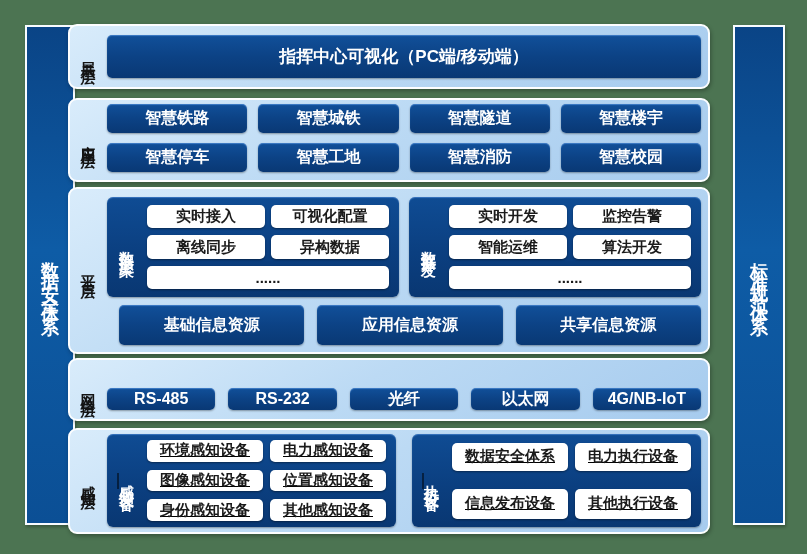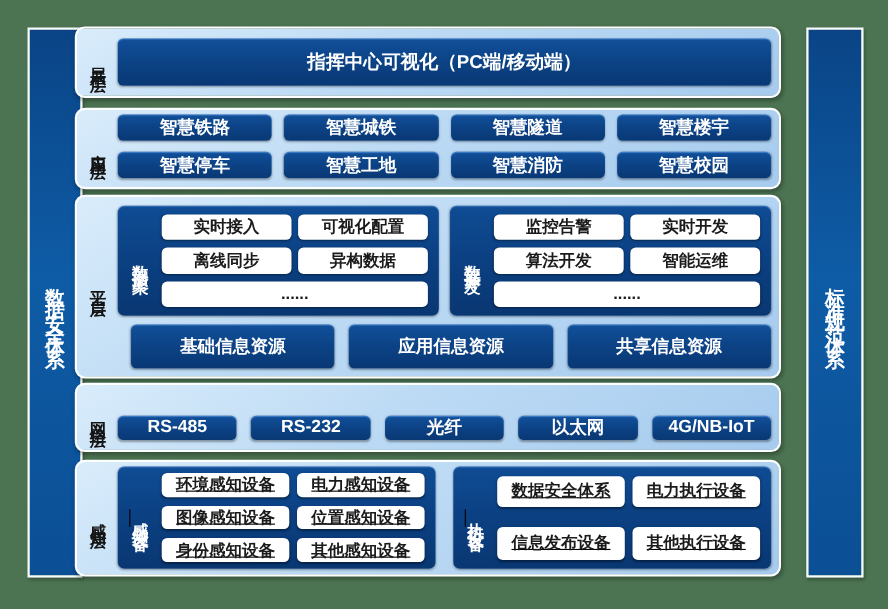--- a/index.html
+++ b/index.html
@@ -75,21 +75,21 @@
     color:#ffffff; font-size:15px; font-weight:bold;
     letter-spacing:4px; line-height:1;
   }
 
   
   .layer-display { height:65px; }
   .display-content { flex:1; padding:9px 7px 9px 0; display:flex; }
   .display-btn { flex:1; font-size:17px; }
 
   
-  .layer-application { height:74px; margin-top:9px; }
+  .layer-application { height:84px; margin-top:9px; }
   .app-grid {
     flex:1; padding:4px 7px 8px 0;
     display:grid; grid-template-columns:repeat(4,1fr);
     grid-auto-rows:1fr; column-gap:11px; row-gap:10px;
   }
   .app-grid .btn-dark { font-size:16px; }
 
   
   .layer-platform { height:167px; margin-top:5px; }
   .platform-content { flex:1; padding:8px 7px 7px 0; display:flex; flex-direction:column; }
@@ -180,24 +180,24 @@
               <div class="btn-white">异构数据</div>
               <div class="btn-white wide">......</div>
             </div>
           </div>
 
           <div class="panel-dark">
             <div class="panel-label">
               <span>数据开发</span>
             </div>
             <div class="pf-grid">
+              <div class="btn-white">实时开发</div>
               <div class="btn-white">监控告警</div>
-              <div class="btn-white">实时开发</div>
+              <div class="btn-white">智能运维</div>
               <div class="btn-white">算法开发</div>
-              <div class="btn-white">智能运维</div>
               <div class="btn-white wide">......</div>
             </div>
           </div>
 
         </div>
         <div class="resource-row">
           <div class="btn-dark">基础信息资源</div>
           <div class="btn-dark">应用信息资源</div>
           <div class="btn-dark">共享信息资源</div>
         </div>

